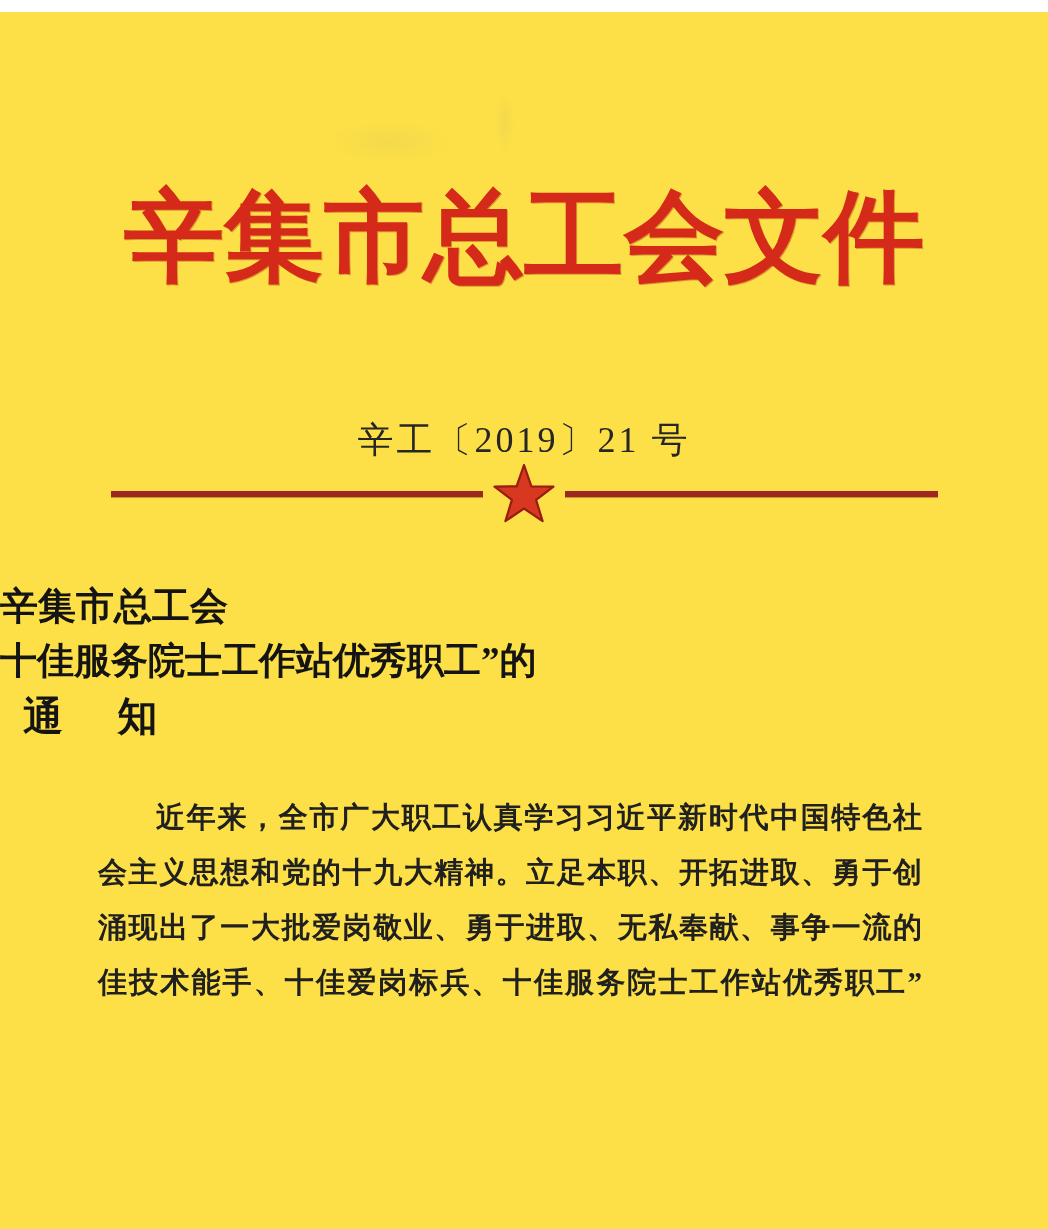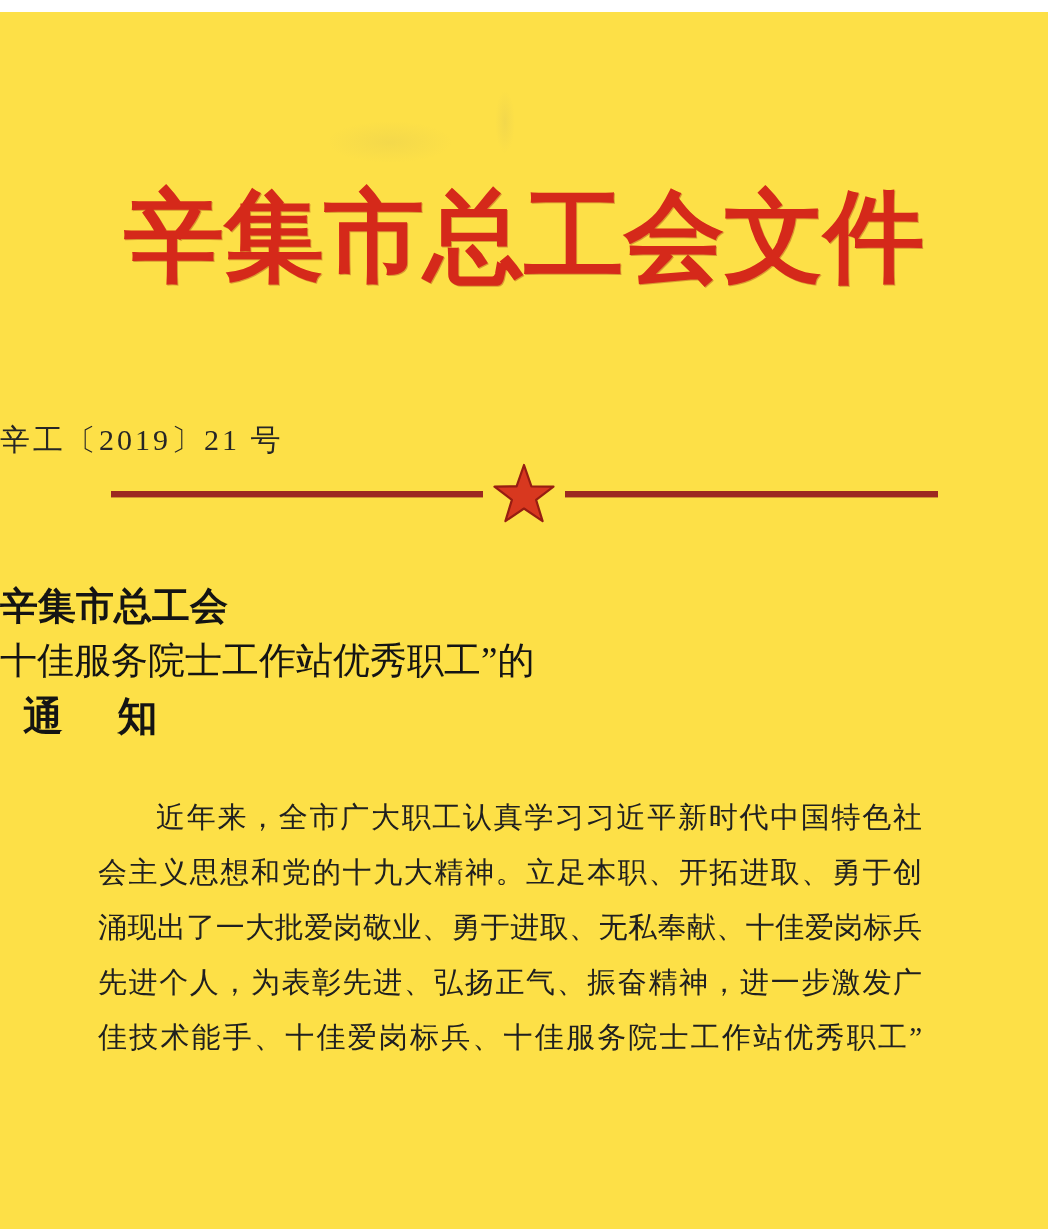--- a/index.html
+++ b/index.html
@@ -30,22 +30,22 @@
     font-size: 100px;
     line-height: 112px;
     font-weight: bold;
     color: #d5291a;
     letter-spacing: 0px;
     text-shadow: 1px 1px 0 rgba(150,20,10,0.35);
     white-space: nowrap;
   }
   .doc-number {
     margin-top: 126px;
-    text-align: left;
-    font-size: 30px;
+    text-align: center;
+    font-size: 36px;
     line-height: 40px;
     letter-spacing: 3px;
     color: #262626;
   }
   .divider {
     width: 827px;
     margin: 2px auto 0 auto;
     height: 64px;
     display: flex;
     align-items: center;
@@ -65,31 +65,32 @@
   .title-block { margin-top: 56px; text-align: left; color: #141414; }
   .title-line1 {
     font-size: 38px; line-height: 48px; font-weight: bold; white-space: nowrap;
   }
   .title-line2 {
     margin-top: 14px;
     font-size: 37px; line-height: 48px; font-weight: bold; white-space: nowrap;
   }
   .title-line3 {
     margin-top: 7px;
-    font-size: 37px; line-height: 48px; font-weight: normal; white-space: nowrap;
+    font-size: 37px; line-height: 48px; font-weight: bold; white-space: nowrap;
   }
   .title-line4 {
     margin-top: 7px;
     font-size: 40px; line-height: 50px; font-weight: bold;
     letter-spacing: 0.18em; white-space: nowrap; padding-left: 23px;
   }
   .body-block {
     width: 824px;
     margin: 48px 0 0 98px;
     color: #202020;
+    font-weight: bold;
   }
   .body-line {
     font-size: 29px;
     line-height: 55px;
     height: 55px;
     text-align: justify;
     text-align-last: justify;
     white-space: normal;
     overflow: visible;
   }
@@ -118,18 +119,17 @@
 
   <div class="title-block">
     <div class="title-line1">辛集市总工会</div>
     <div class="title-line3">十佳服务院士工作站优秀职工”的</div>
     <div class="title-line4">通　知</div>
   </div>
 
   <div class="body-block">
     <div class="body-line indent">近年来，全市广大职工认真学习习近平新时代中国特色社</div>
     <div class="body-line">会主义思想和党的十九大精神。立足本职、开拓进取、勇于创</div>
-    <div class="body-line">涌现出了一大批爱岗敬业、勇于进取、无私奉献、十佳爱岗标兵</div>
-    <div class="body-line">先进个人，为表彰先进、弘扬正气、振奋精神，进一步激发广</div>
+    <div class="body-line">涌现出了一大批爱岗敬业、勇于进取、无私奉献、事争一流的</div>
     <div class="body-line">佳技术能手、十佳爱岗标兵、十佳服务院士工作站优秀职工”</div>
   </div>
 
 </div>
 
 </body></html>

